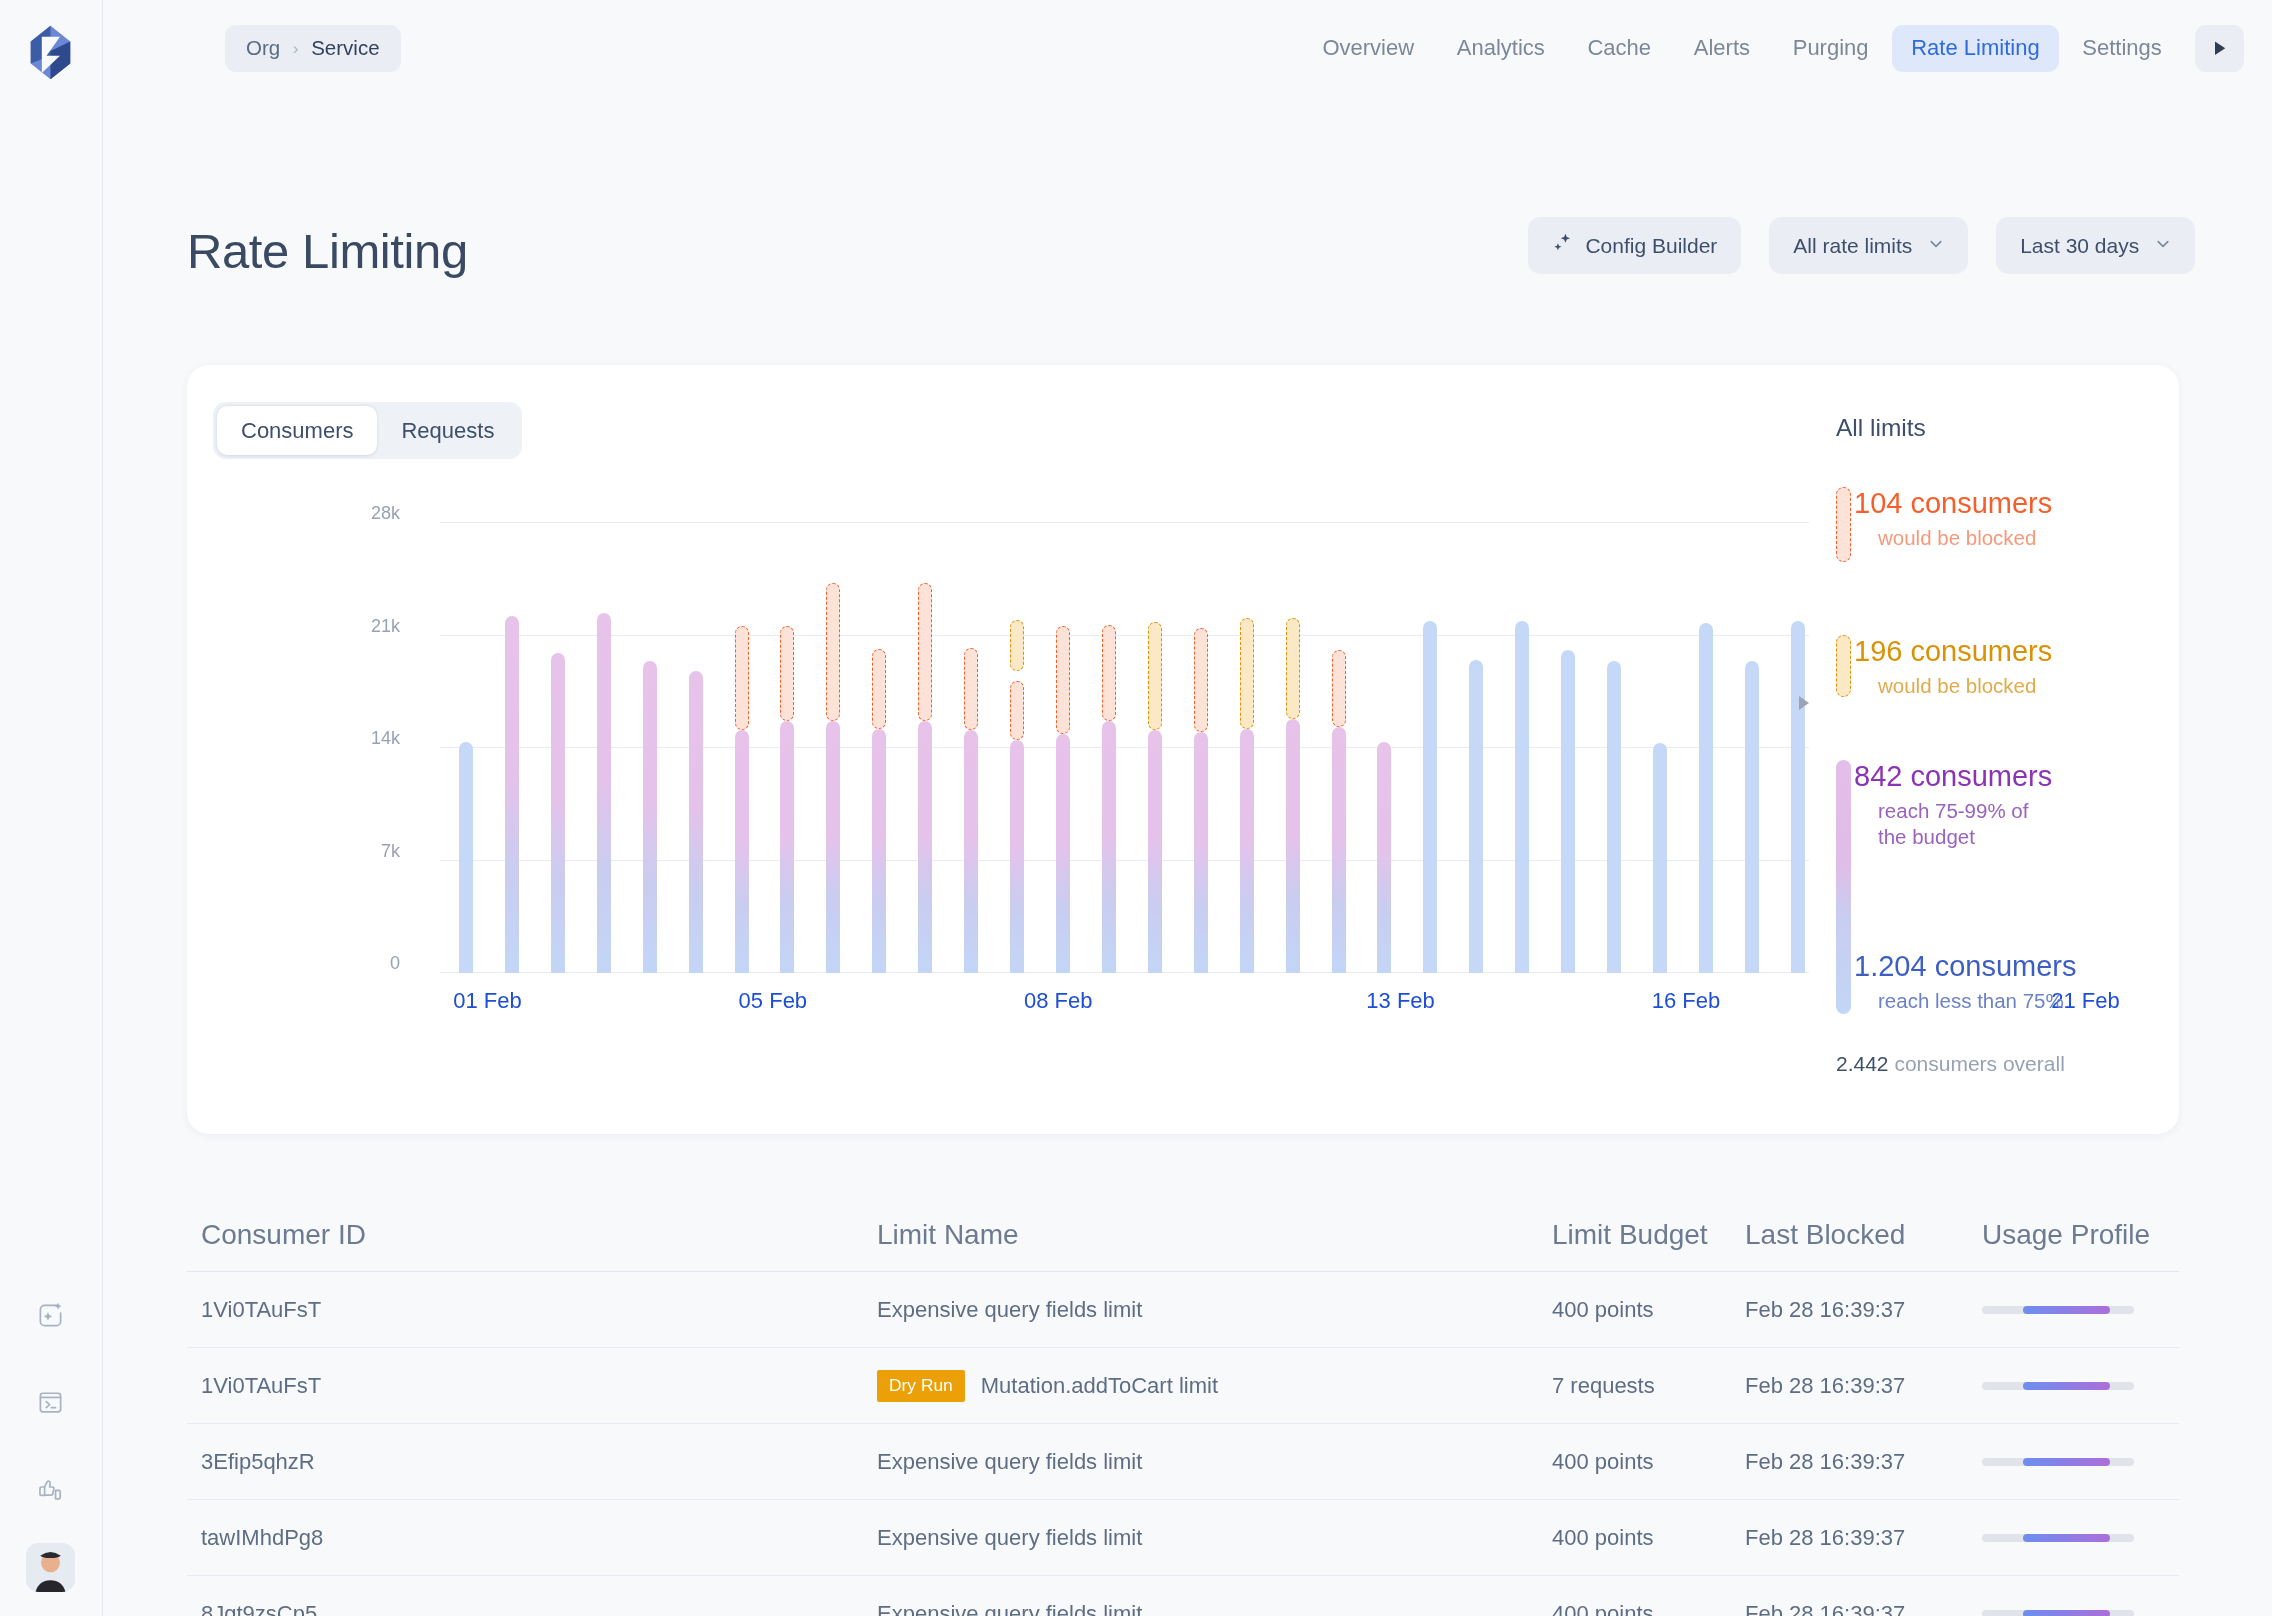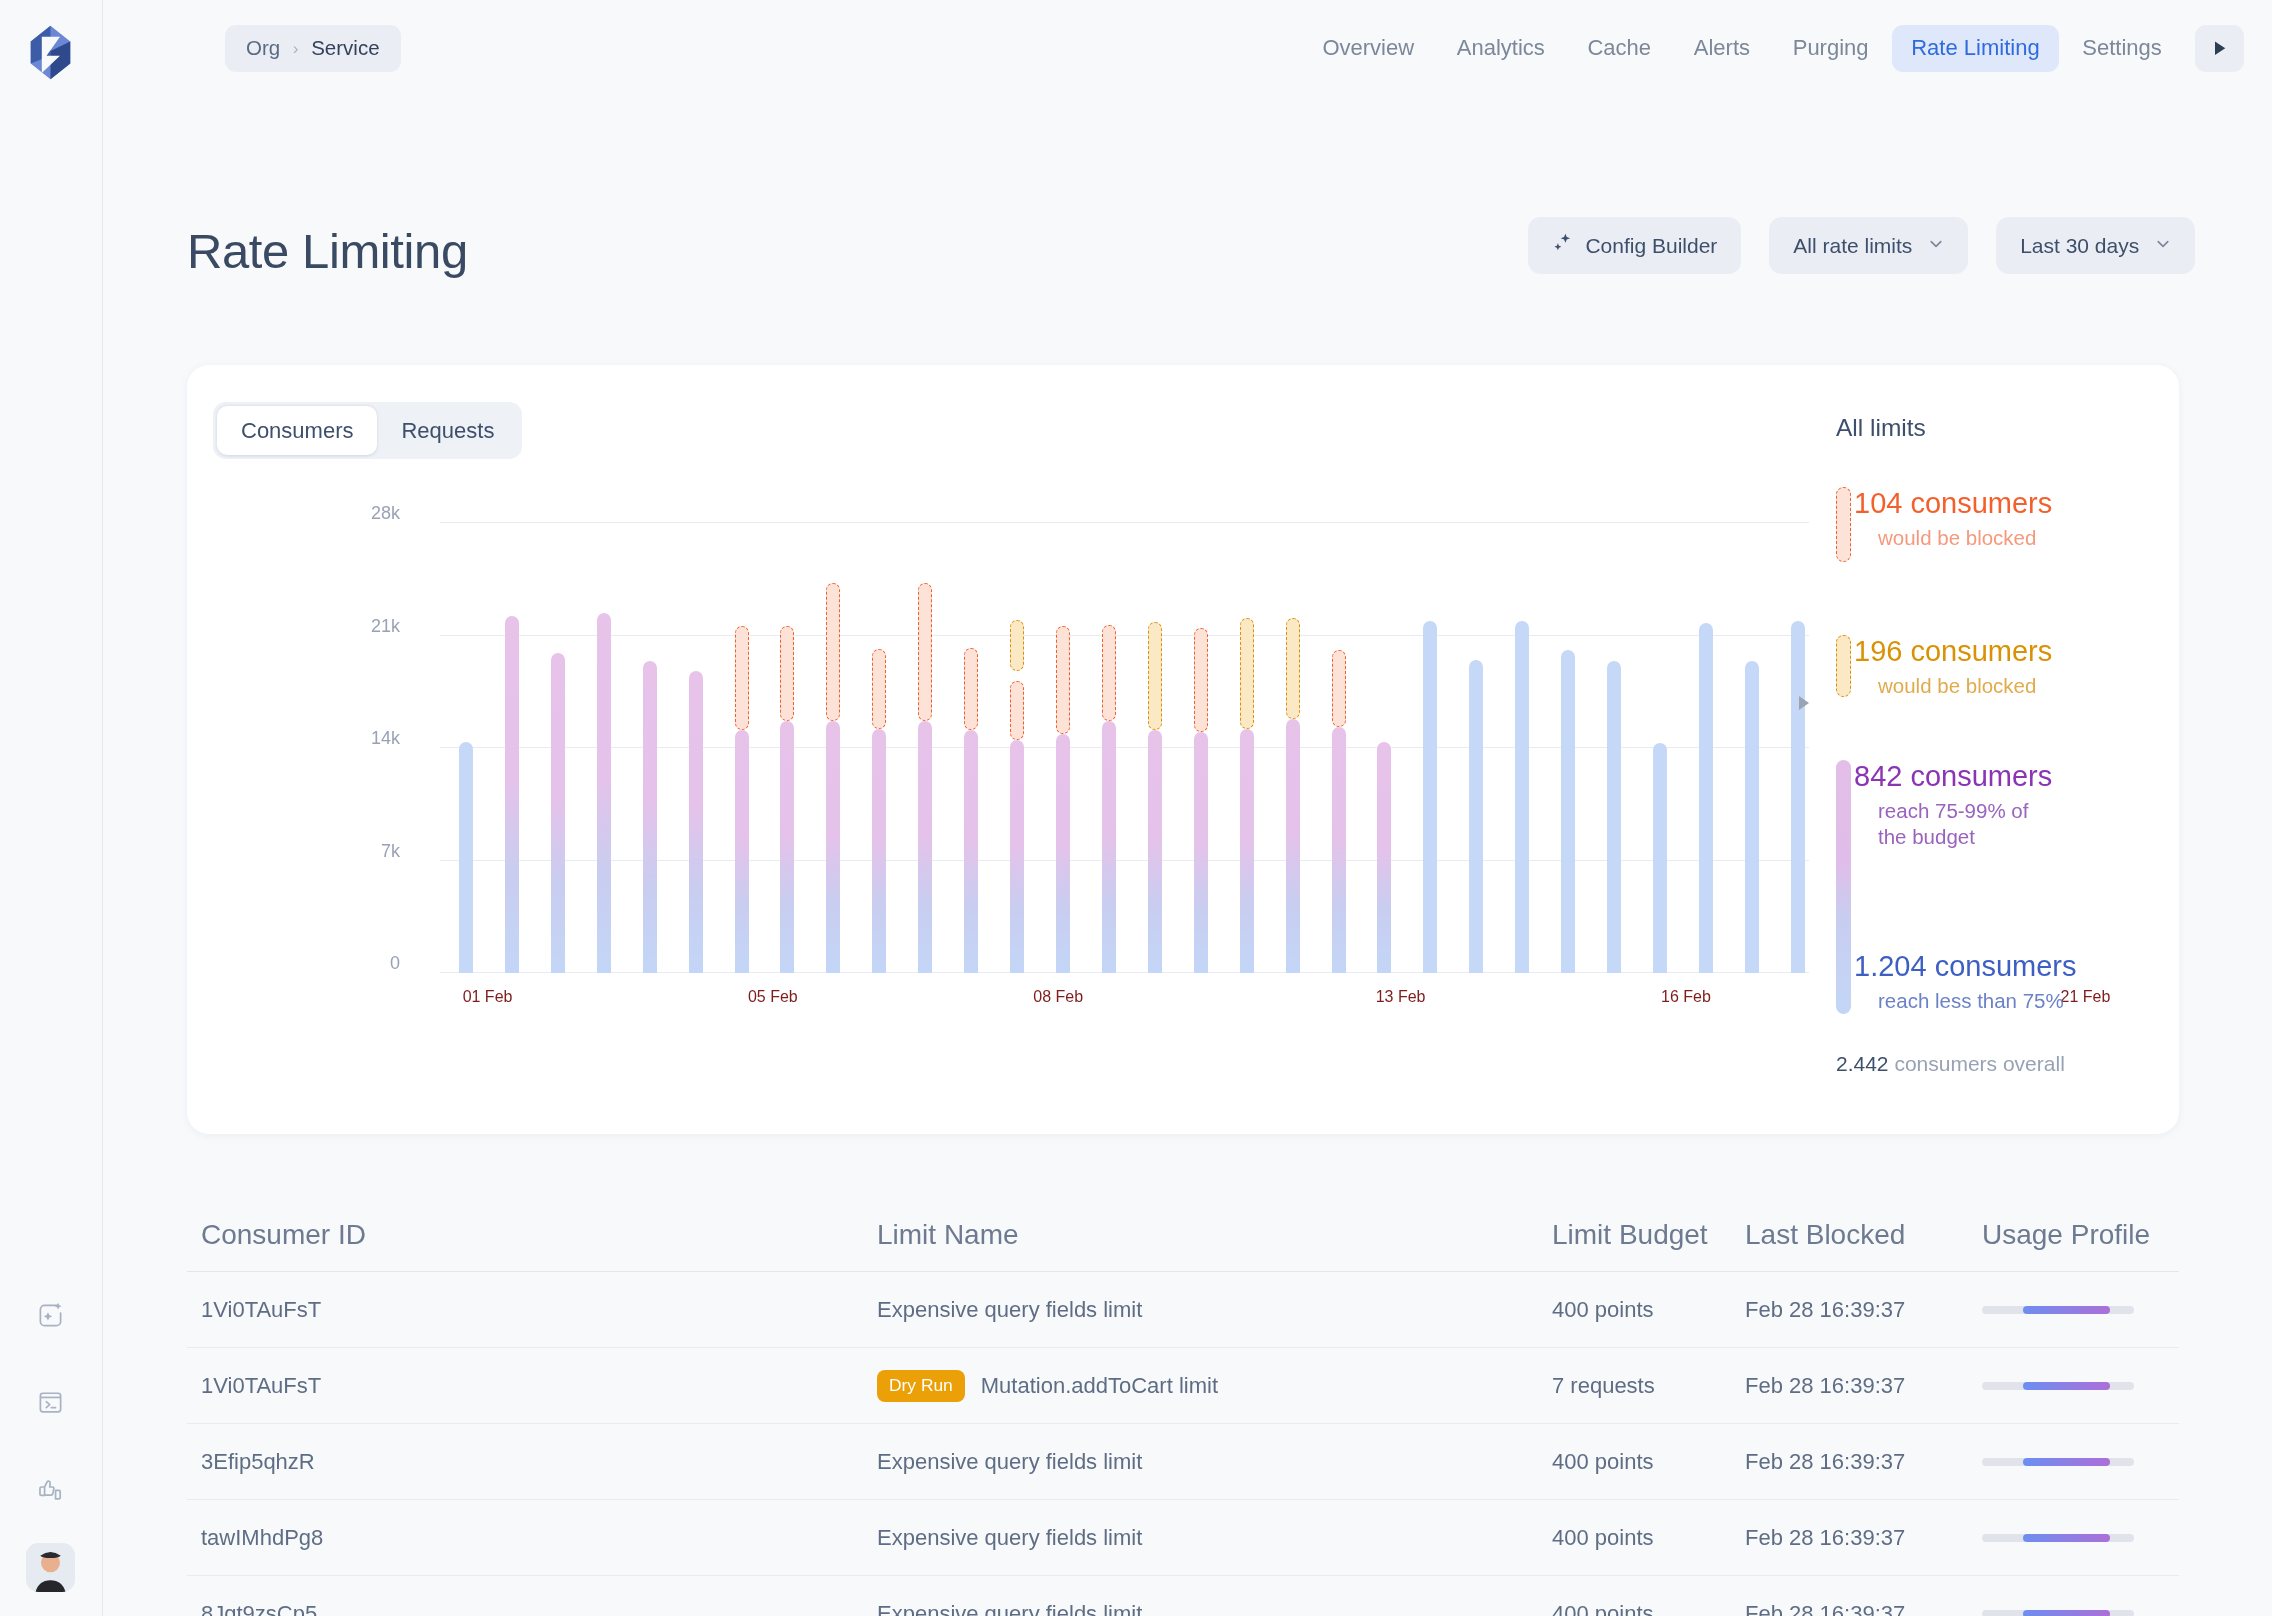--- a/index.html
+++ b/index.html
@@ -130,21 +130,21 @@
     width: 14px; border-radius: 7px 7px 0 0;
     background: linear-gradient(to bottom, #e7c3ea 0%, #e5c2ea 45%, #c9cdf0 72%, #c3d6f7 100%);
   }
   .seg-solid.blueonly { background: #c5d8f8; }
 
   #xlabels {
     position: absolute; left: 272px; right: 8px; top: 623px; height: 32px;
   }
   .xlab {
     position: absolute; transform: translateX(-50%);
-    font-size: 16px; color: #7f1d1d; white-space: nowrap;
+    font-size: 22px; color: #1d4ed8; white-space: nowrap;
   }
 
   
   #limits-panel {
     position: absolute; left: 1649px; top: 49px; width: 324px; bottom: 24px;
   }
   #limits-title { font-size: 24.5px; color: #3d4f6b; font-weight: 500; }
   .limit-row {
     position: absolute; display: flex; gap: 3px; align-items: flex-start;
   }
@@ -176,21 +176,21 @@
     border-bottom: 1.6px solid #e8ecf2;
     font-size: 22px; color: #5f6d84;
   }
   .c-id    { width: 690px; padding-left: 14px; }
   .c-limit { width: 675px; display: flex; align-items: center; gap: 16px; }
   .c-budget{ width: 193px; }
   .c-blocked { width: 237px; }
   .c-usage { flex: 1; }
   .dryrun {
     background: #eaa006; color: #ffffff; font-size: 17.4px;
-    padding: 5.5px 12px; border-radius: 8px; white-space: nowrap;
+    padding: 5.5px 12px; border-radius: 2px; white-space: nowrap;
   }
   .usage-track {
     width: 152px; height: 8px; border-radius: 4px; background: #e0e3ea;
     position: relative; overflow: hidden;
   }
   .usage-fill {
     position: absolute; top: 0; height: 8px; border-radius: 4px;
     background: linear-gradient(to right, #6d8ef0, #ac6fd9);
   }
 </style>

